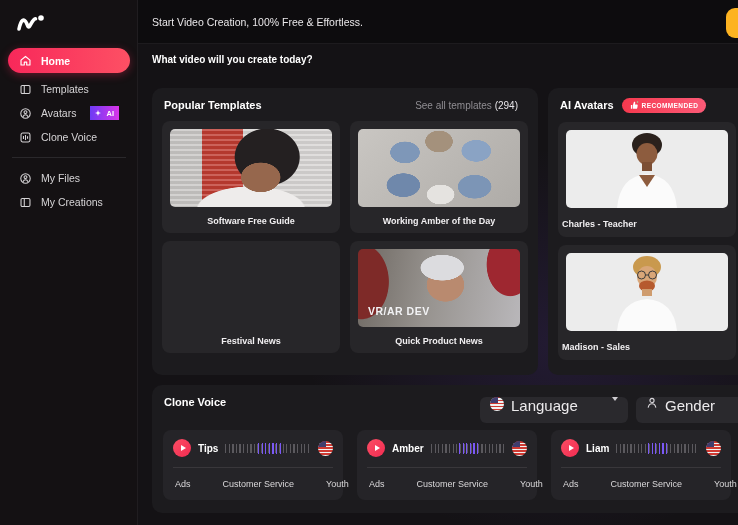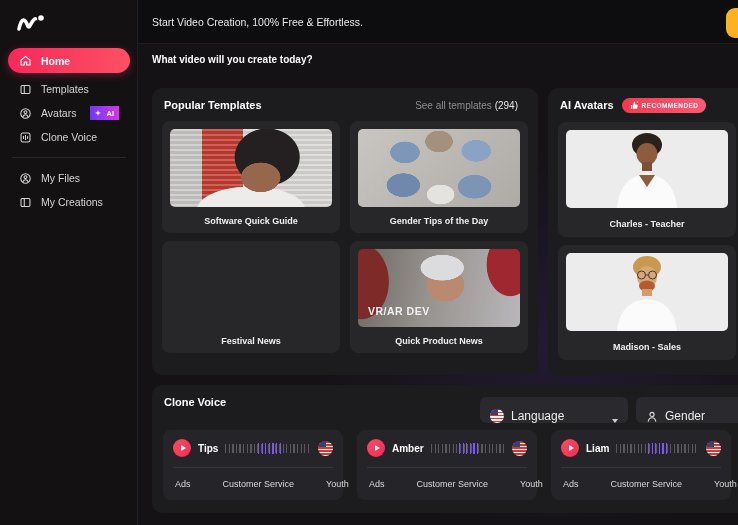--- a/index.html
+++ b/index.html
@@ -79,30 +79,30 @@
     radial-gradient(ellipse 22px 13px at 52% 24%, #dcdcdf 97%, transparent),
     radial-gradient(ellipse 19px 17px at 54% 46%, #b98a6f 97%, transparent),
     radial-gradient(ellipse 24px 32px at 94% 20%, #9e2730 97%, transparent),
     radial-gradient(ellipse 28px 38px at 2% 42%, #7e2a28 97%, transparent),
     linear-gradient(100deg,#6e6862 0%,#97938f 45%,#b9b7ba 100%);}
 
   
   .acard{position:absolute;left:10px;width:178px;height:115px;background:#272629;border-radius:8px;cursor:pointer;}
   .aimg{position:absolute;left:8px;right:8px;top:8px;height:78px;border-radius:5px;background:#ececec;overflow:hidden;}
   .aimg svg{width:100%;height:100%;display:block;}
-  .alabel{position:absolute;left:4px;right:4px;bottom:8px;text-align:center;
+  .alabel{position:absolute;left:4px;right:4px;bottom:8px;text-align:left;
           font-size:9px;font-weight:bold;color:#f1eff1;}
   .rec-badge{display:flex;align-items:center;gap:3px;
              background:linear-gradient(90deg,#f5394e,#fb5a77);border-radius:8px;
              padding:3px 8px;font-size:6.5px;font-weight:bold;letter-spacing:.4px;color:#fff;}
 
   
   .filter{position:absolute;top:12px;height:26px;background:#2a292d;border-radius:6px;
-          display:flex;align-items:flex-end;gap:7px;padding:0 10px;box-sizing:border-box;
-          font-size:12px;color:#eceaec;cursor:pointer;}
+          display:flex;align-items:flex-start;gap:7px;padding:0 10px;box-sizing:border-box;
+          font-size:15px;color:#eceaec;cursor:pointer;}
   .caret{margin-left:auto;width:0;height:0;border-left:3.5px solid transparent;
          border-right:3.5px solid transparent;border-top:4.5px solid #cfcdd1;}
   .flag{position:relative;width:15px;height:15px;border-radius:50%;overflow:hidden;flex:none;
         background:repeating-linear-gradient(180deg,#cf3a33 0 1.5px,#f2f2f2 1.5px 3px);}
   .flag .canton{position:absolute;left:0;top:0;width:55%;height:46%;background:#3f3d6e;}
   .flag.sm{width:14px;height:14px;}
   .gicon{display:flex;flex:none;}
 
   .vcard{position:absolute;top:45px;width:180px;height:70px;background:#252428;border-radius:8px;}
   .vtop{position:absolute;left:10px;right:10px;top:7px;height:22px;display:flex;align-items:center;gap:7px;}
@@ -210,25 +210,25 @@
     <section class="panel popular">
       <div class="panel-head">
         <span class="panel-title">Popular Templates</span>
         <span class="see-all">
           <span>See all templates</span>
           <span class="count">(294)</span>
         </span>
       </div>
       <div class="tcard" style="left:10px;top:33px;">
         <div class="timg img1"></div>
-        <div class="tlabel">Software Quick Guide</div>
+        <div class="tlabel">Software Free Guide</div>
       </div>
       <div class="tcard" style="left:198px;top:33px;">
         <div class="timg img2"></div>
-        <div class="tlabel">Gender Tips of the Day</div>
+        <div class="tlabel">Working Amber of the Day</div>
       </div>
       <div class="tcard" style="left:10px;top:153px;">
         <div class="tlabel">Festival News</div>
       </div>
       <div class="tcard" style="left:198px;top:153px;">
         <div class="timg img4">
           <div class="ov3">VR/AR DEV</div>
         </div>
         <div class="tlabel">Quick Product News</div>
       </div>

